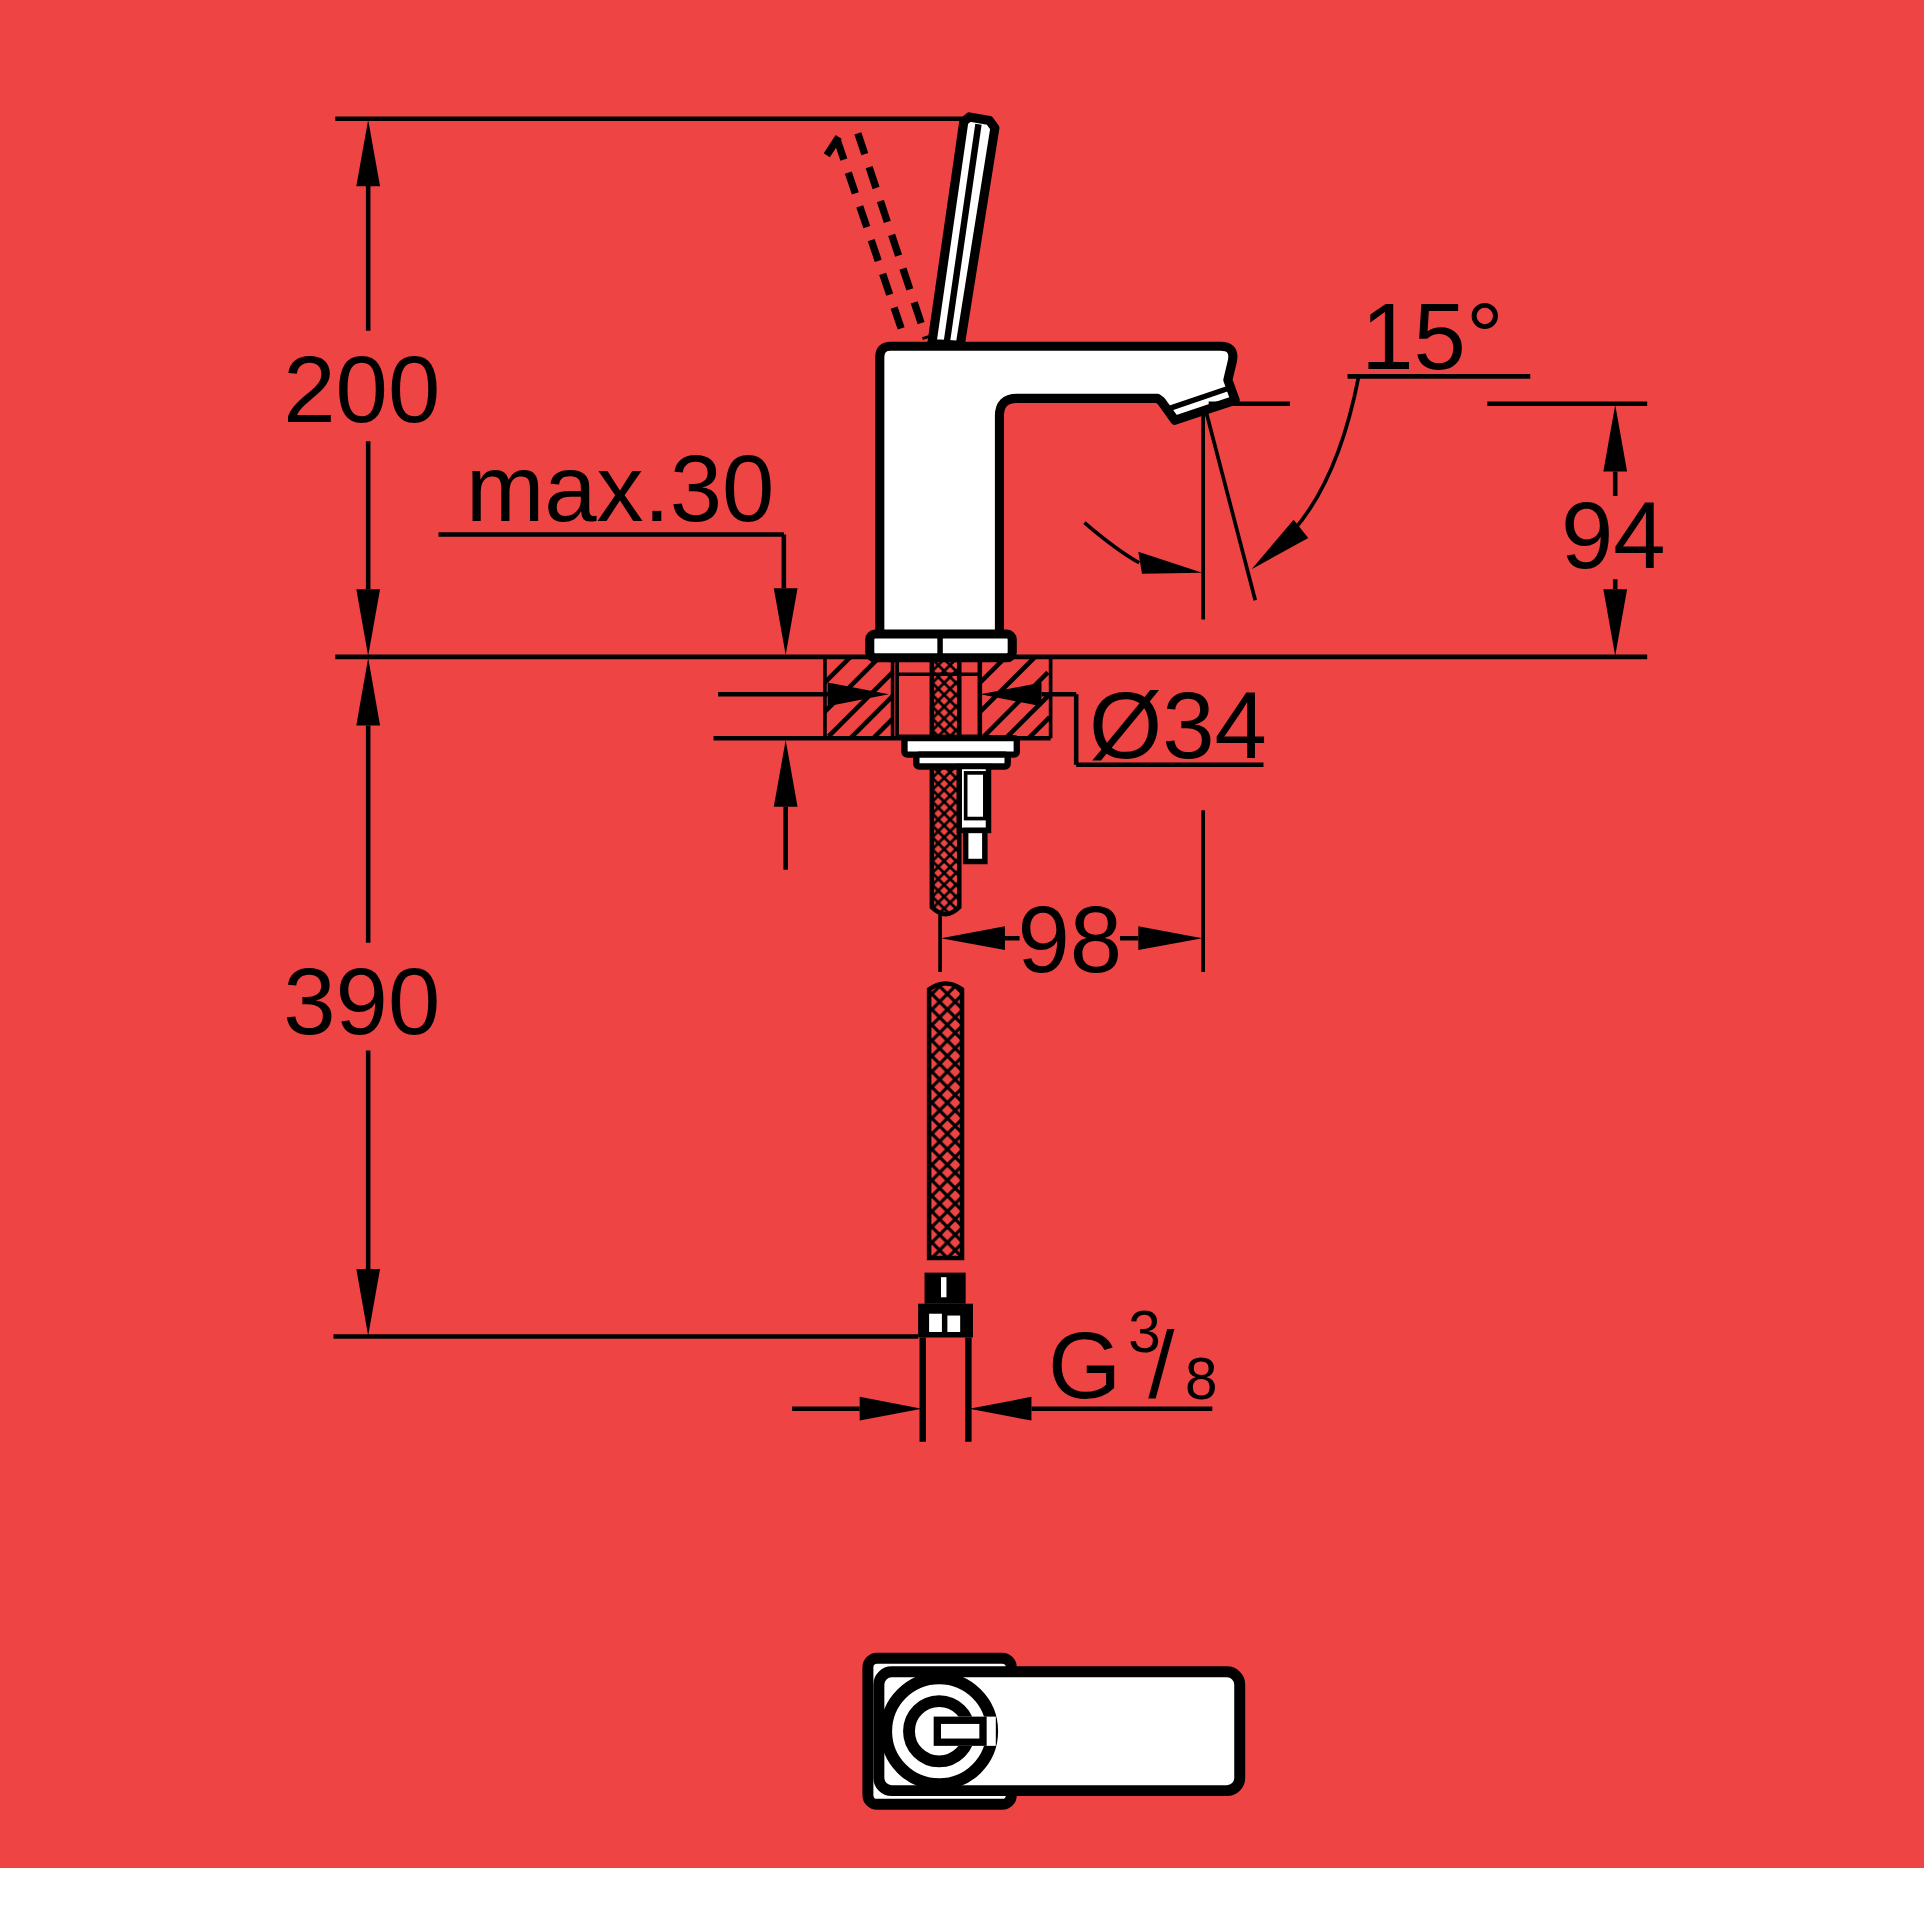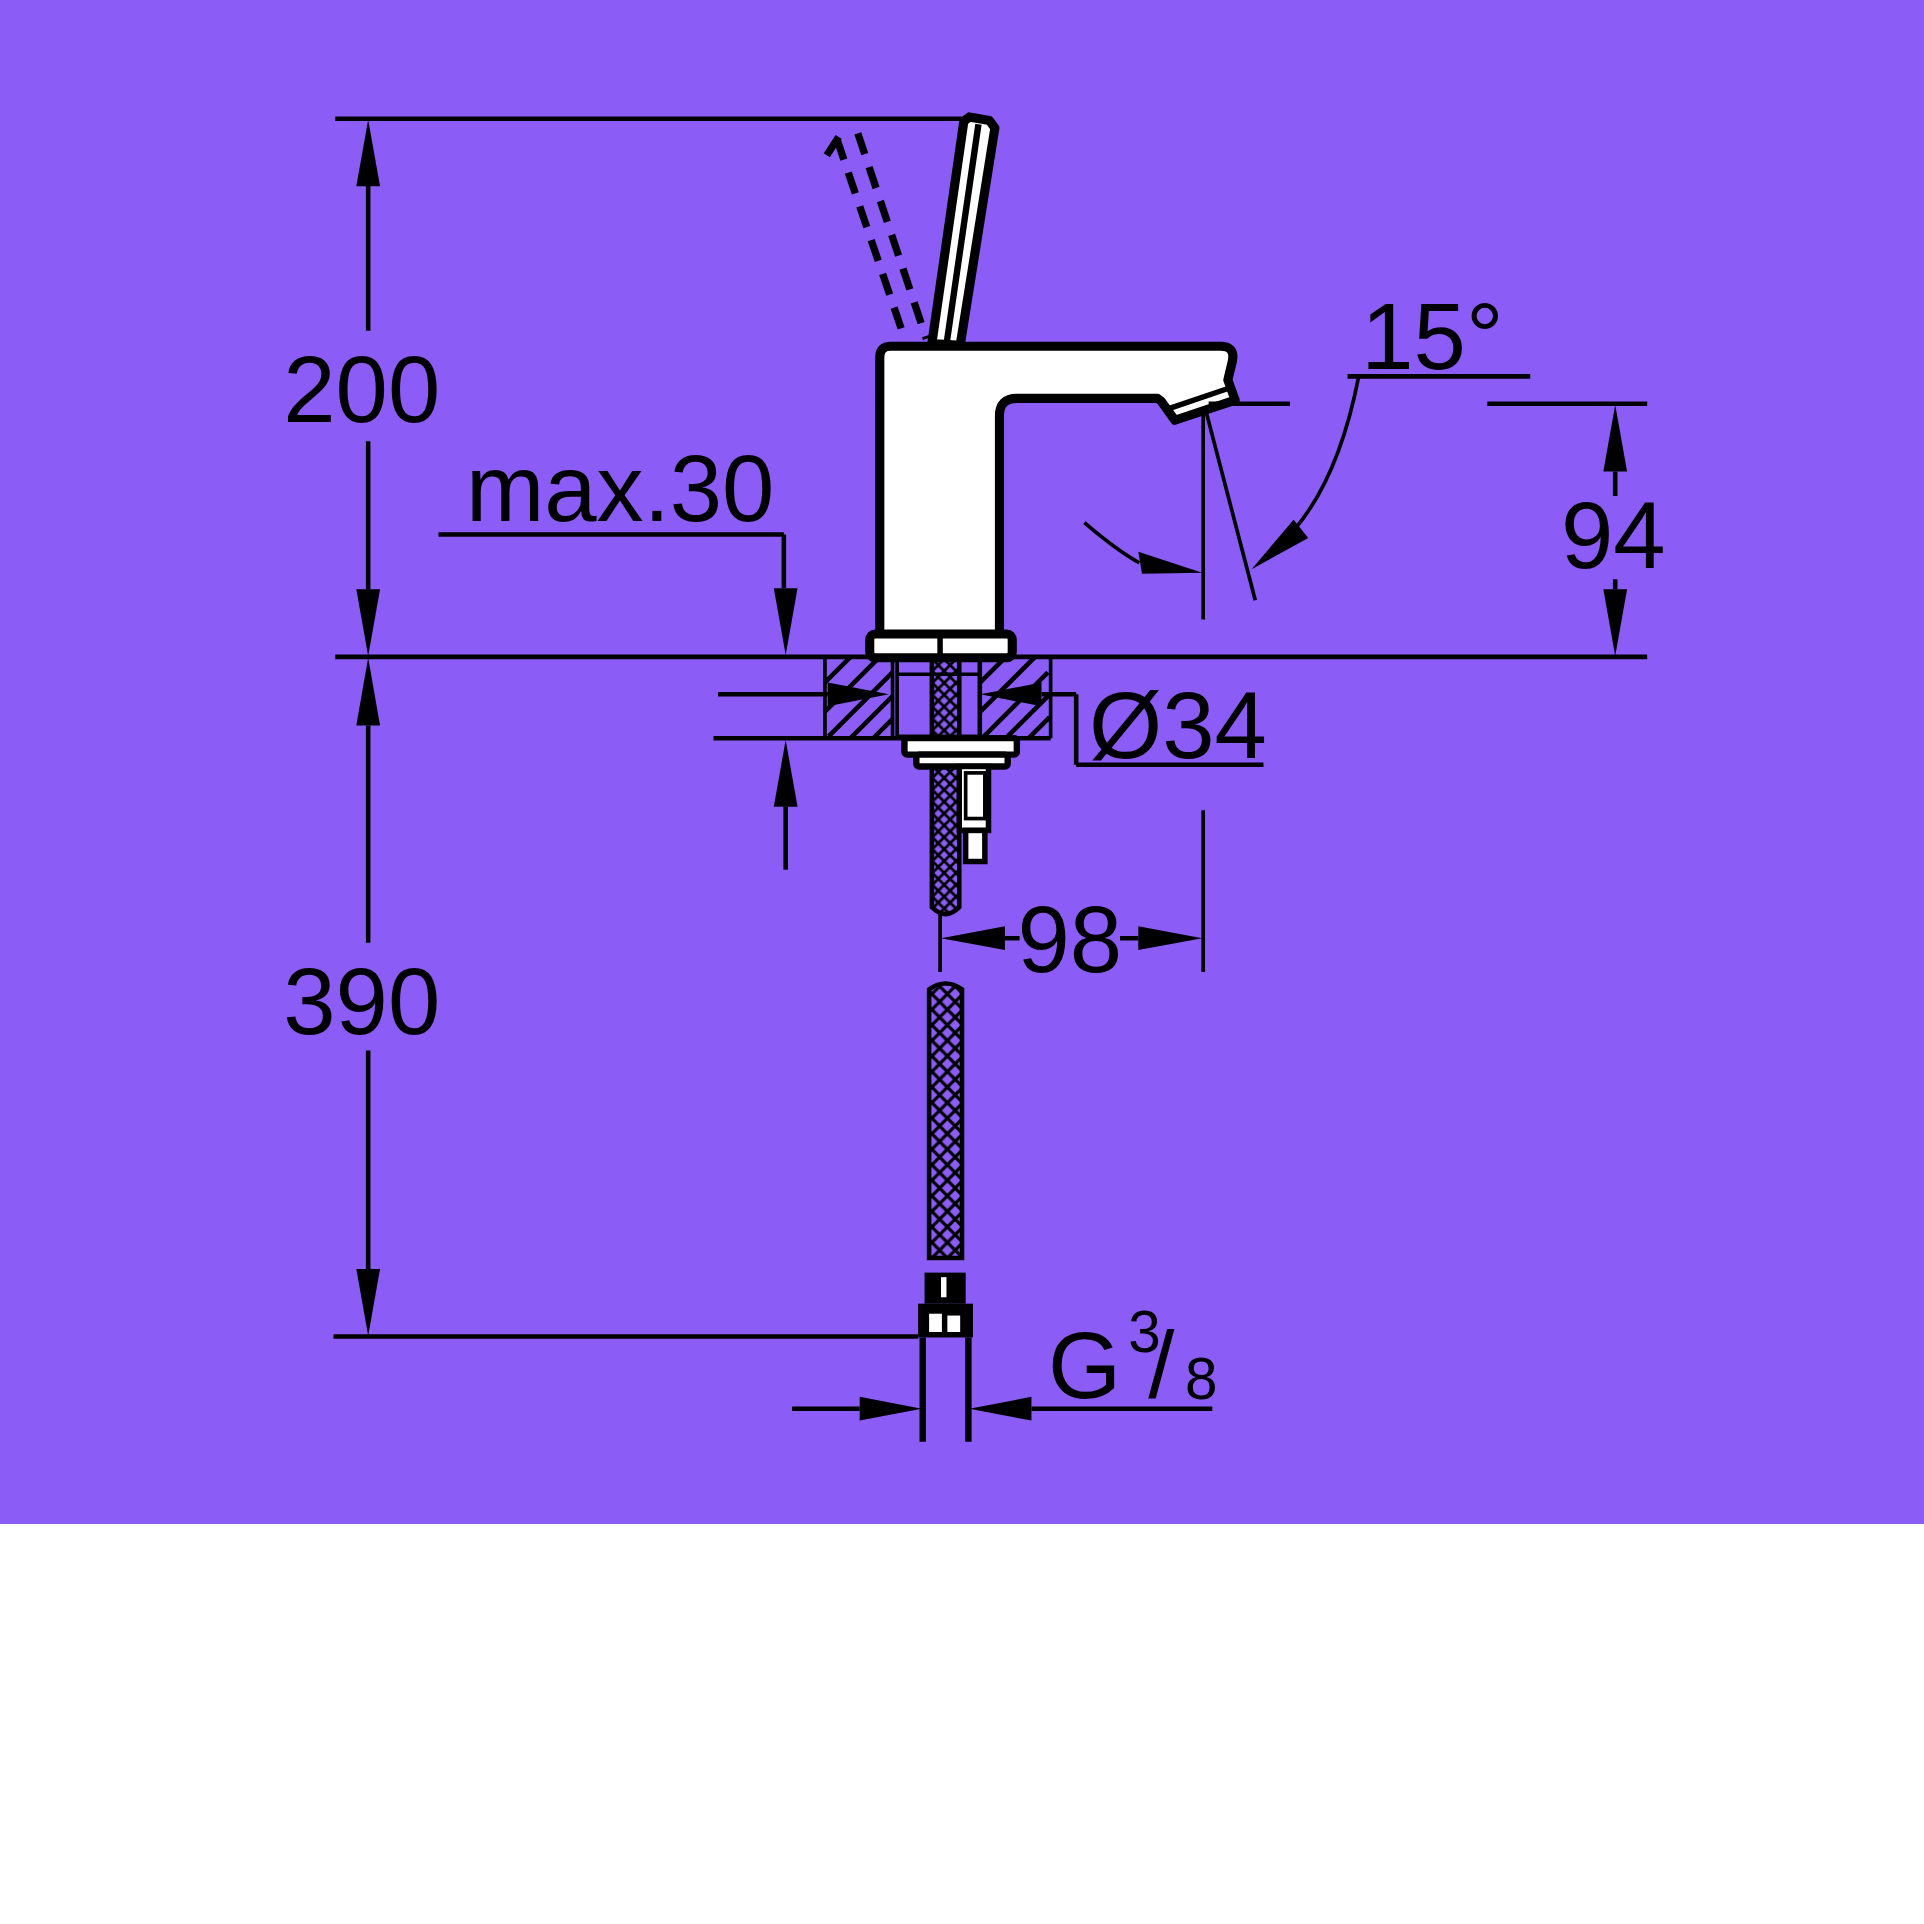--- a/index.html
+++ b/index.html
@@ -1,16 +1,16 @@
 <!DOCTYPE html>
 <html style="font-size:14.6px"><head>
 <meta charset="utf-8">
 <style>
   html,body{margin:0;padding:0;background:#ffffff;}
-  .stage{width:1924px;height:1524px;position:relative;background:#8b5cf6;overflow:hidden;}
+  .stage{width:1924px;height:1868px;position:relative;background:#ef4444;overflow:hidden;}
   svg{display:block;}
   text{font-family:"Liberation Sans","DejaVu Sans",sans-serif;fill:#000;}
   .dim-text{font-size:103px;}
   .dim-text-small{font-size:64px;}
   .thin{stroke:#000;stroke-width:5;fill:none;}
   .thin4{stroke:#000;stroke-width:4;fill:none;}
   .obj{stroke:#000;stroke-width:10;fill:#fff;stroke-linejoin:round;}
   .obj6{stroke:#000;stroke-width:6;fill:none;}
   .obj7{stroke:#000;stroke-width:7;fill:#fff;}
   .tv{stroke:#000;stroke-width:12;fill:#fff;stroke-linejoin:round;}

